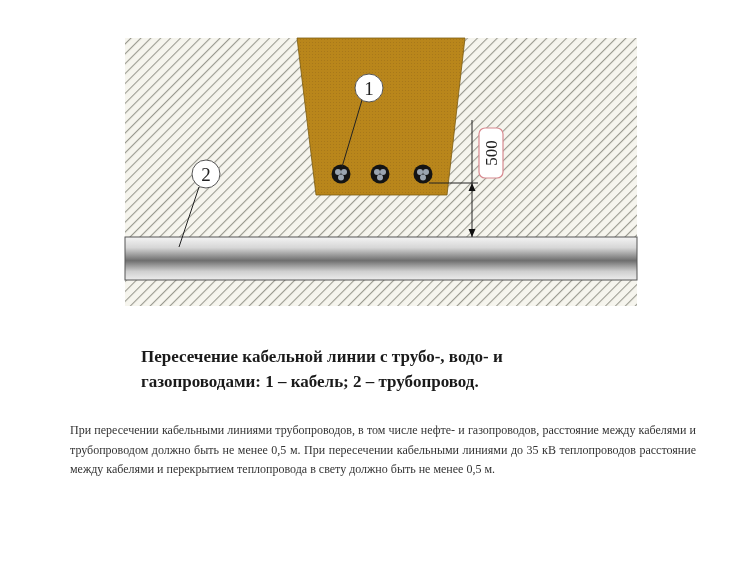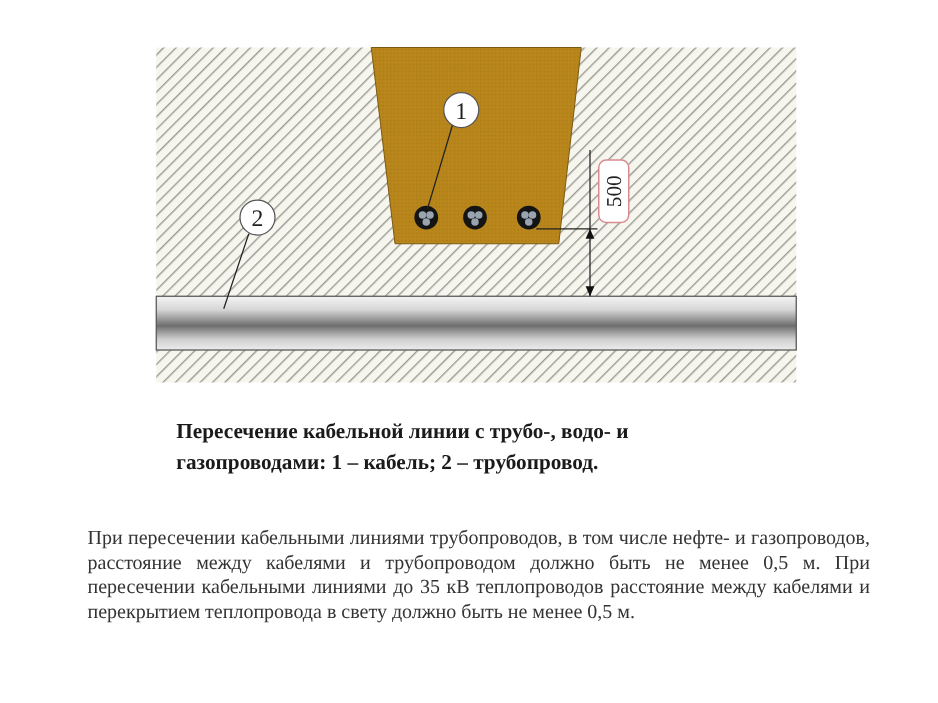--- a/index.html
+++ b/index.html
@@ -1,25 +1,25 @@
 <!DOCTYPE html>
 <html><head>
   <meta charset="utf-8">
   <style>
     html, body { margin: 0; padding: 0; background: #ffffff; }
     body { width: 750px; height: 562px; position: relative; overflow: hidden; font-family: "Liberation Serif", serif; }
     .figure { position: absolute; left: 0; top: 0; width: 750px; height: 320px; }
     .caption {
-      position: absolute; left: 141px; top: 332px; width: 470px;
+      position: absolute; left: 141px; top: 344px; width: 470px;
       font-family: "Liberation Serif", serif; font-weight: bold; font-size: 17px;
       line-height: 25px; color: #1a1a1a; margin: 0;
     }
     .body-text {
       position: absolute; left: 70px; top: 421px; width: 626px;
-      font-family: "Liberation Serif", serif; font-size: 16px; line-height: 19.5px;
+      font-family: "Liberation Serif", serif; font-size: 12px; line-height: 19.5px;
       color: #333333; text-align: justify; margin: 0;
     }
     svg text { font-family: "Liberation Serif", serif; }
   </style>
 </head>
 <body>
 
 <div class="figure">
   <svg width="750" height="320" viewBox="0 0 750 320" xmlns="http://www.w3.org/2000/svg">
     <defs>

